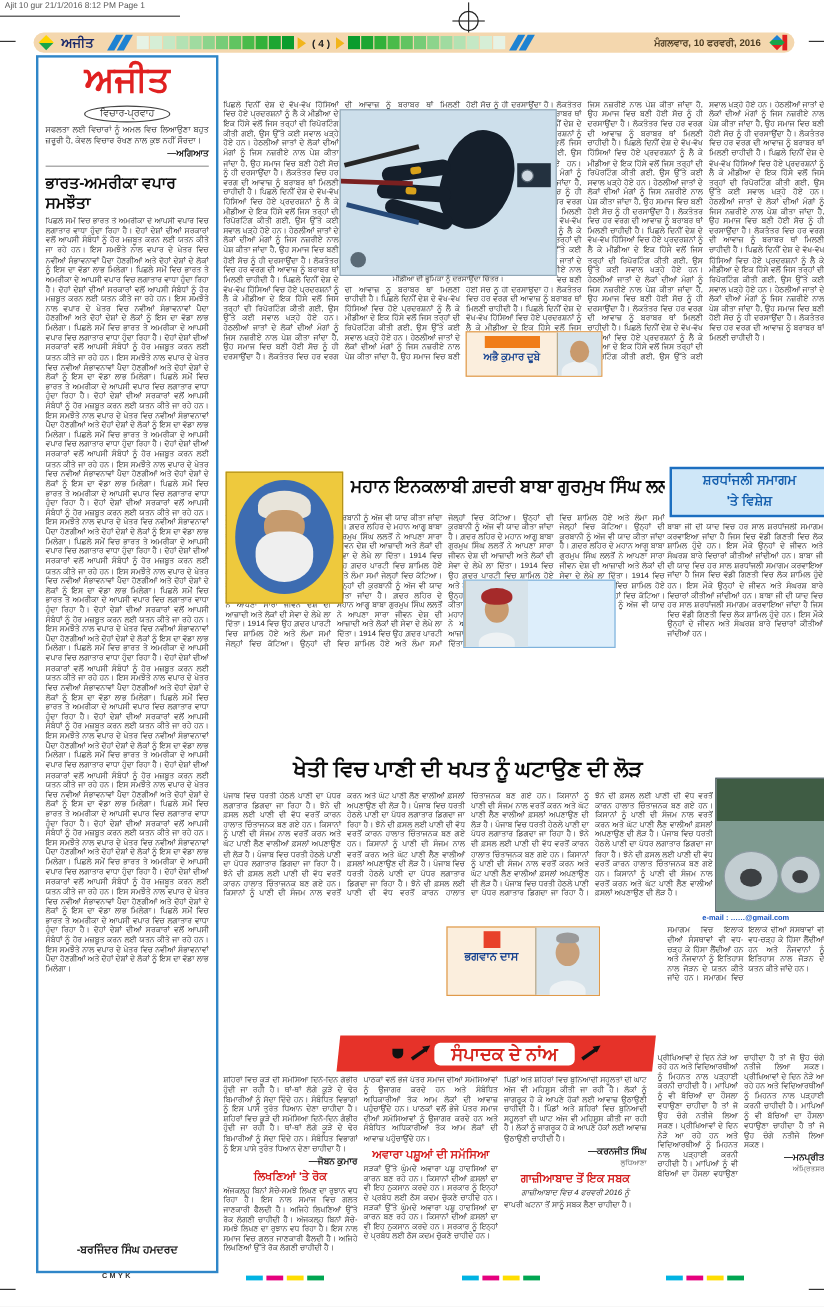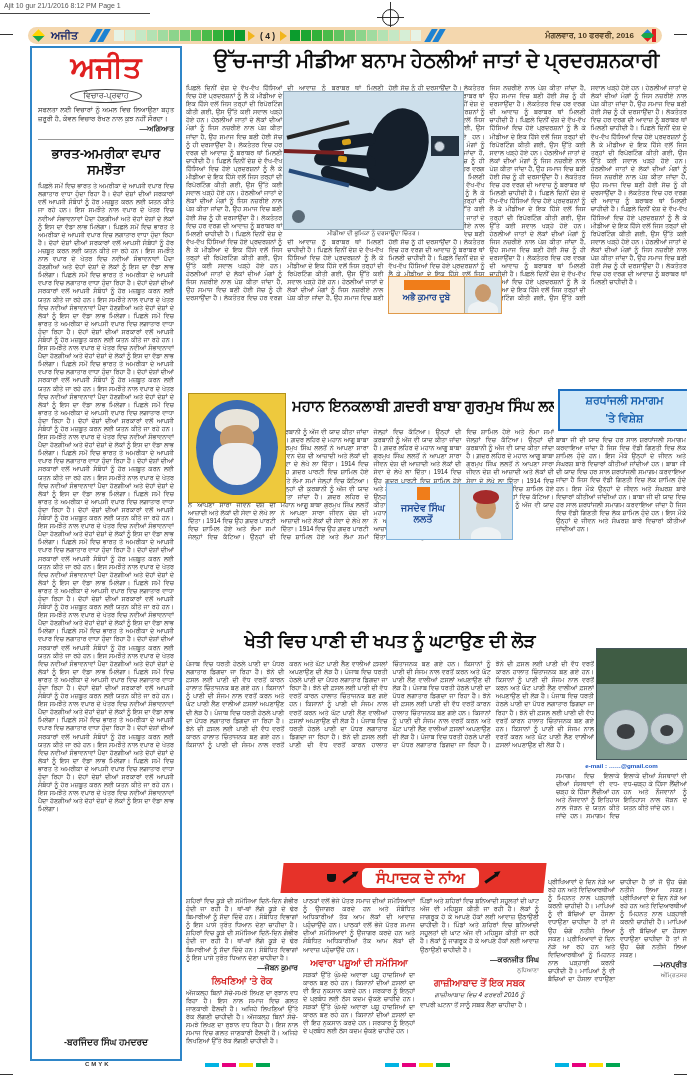--- a/index.html
+++ b/index.html
@@ -36,21 +36,21 @@
   
   .edit-box{left:30px;top:46px;width:152px;height:1015px;border:2px solid #2f86c8;box-sizing:border-box;
             padding:3px 6px;background:#fff;}
   .logo{font-family:"Liberation Serif","DejaVu Serif",serif;font-size:29px;line-height:32px;font-weight:bold;
         color:#e02020;text-align:center;}
   .tagline{text-align:center;margin:1px 0 3px;}
   .tagline span{display:inline-block;border:1px solid #444;border-radius:50%;padding:1px 12px;
                 font-size:8px;font-weight:normal;color:#222;}
   .quote{font-size:6.8px;line-height:8.6px;color:#222;text-align:justify;}
   .quote-attr{text-align:right;font-size:7.5px;font-weight:bold;margin:1px 0 5px;color:#222;}
-  .edit-headline{font-size:13px;font-weight:bold;text-align:center;color:#0c0c0c;
+  .edit-headline{font-size:13px;font-weight:bold;color:#0c0c0c;
                  border-top:1px solid #999;padding-top:6px;margin-bottom:4px;}
   .smalltext{font-size:6.4px;line-height:8.1px;text-align:justify;color:#1a1a1a;overflow:hidden;}
   .edit-body{height:852px;}
   .edit-sig{text-align:center;font-weight:bold;font-size:9px;margin-top:3px;color:#111;}
   
   .main-headline{left:188px;top:47px;width:497px;font-size:20px;line-height:27px;font-weight:bold;
                  color:#0c0c0c;text-align:center;white-space:nowrap;overflow:hidden;}
   .main-body{left:186px;top:84px;width:501px;height:308px;column-count:5;column-gap:5px;}
   .illus{left:283px;top:91px;width:179px;height:137px;background:#cddfeb;border:1px solid #93a9b8;z-index:2;overflow:hidden;}
   .palm{position:absolute;right:36px;top:16px;width:58px;height:84px;background:#151f2b;
@@ -220,21 +220,20 @@
   <div class="abs edit-box">
     <div class="logo">ਅਜੀਤ</div>
     <div class="tagline"><span>ਵਿਚਾਰ-ਪ੍ਰਵਾਹ</span></div>
     <div class="quote">ਸਫਲਤਾ ਲਈ ਵਿਚਾਰਾਂ ਨੂੰ ਅਮਲ ਵਿਚ ਲਿਆਉਣਾ ਬਹੁਤ ਜ਼ਰੂਰੀ ਹੈ, ਕੇਵਲ ਵਿਚਾਰ ਰੱਖਣ ਨਾਲ ਕੁਝ ਨਹੀਂ ਸੌਰਦਾ।</div>
     <div class="quote-attr">—ਅਗਿਆਤ</div>
     <div class="edit-headline">ਭਾਰਤ-ਅਮਰੀਕਾ ਵਪਾਰ ਸਮਝੌਤਾ</div>
     <div class="smalltext edit-body">ਪਿਛਲੇ ਸਮੇਂ ਵਿਚ ਭਾਰਤ ਤੇ ਅਮਰੀਕਾ ਦੇ ਆਪਸੀ ਵਪਾਰ ਵਿਚ ਲਗਾਤਾਰ ਵਾਧਾ ਹੁੰਦਾ ਰਿਹਾ ਹੈ। ਦੋਹਾਂ ਦੇਸ਼ਾਂ ਦੀਆਂ ਸਰਕਾਰਾਂ ਵਲੋਂ ਆਪਸੀ ਸੰਬੰਧਾਂ ਨੂੰ ਹੋਰ ਮਜ਼ਬੂਤ ਕਰਨ ਲਈ ਯਤਨ ਕੀਤੇ ਜਾ ਰਹੇ ਹਨ। ਇਸ ਸਮਝੌਤੇ ਨਾਲ ਵਪਾਰ ਦੇ ਖੇਤਰ ਵਿਚ ਨਵੀਆਂ ਸੰਭਾਵਨਾਵਾਂ ਪੈਦਾ ਹੋਣਗੀਆਂ ਅਤੇ ਦੋਹਾਂ ਦੇਸ਼ਾਂ ਦੇ ਲੋਕਾਂ ਨੂੰ ਇਸ ਦਾ ਵੱਡਾ ਲਾਭ ਮਿਲੇਗਾ। ਪਿਛਲੇ ਸਮੇਂ ਵਿਚ ਭਾਰਤ ਤੇ ਅਮਰੀਕਾ ਦੇ ਆਪਸੀ ਵਪਾਰ ਵਿਚ ਲਗਾਤਾਰ ਵਾਧਾ ਹੁੰਦਾ ਰਿਹਾ ਹੈ। ਦੋਹਾਂ ਦੇਸ਼ਾਂ ਦੀਆਂ ਸਰਕਾਰਾਂ ਵਲੋਂ ਆਪਸੀ ਸੰਬੰਧਾਂ ਨੂੰ ਹੋਰ ਮਜ਼ਬੂਤ ਕਰਨ ਲਈ ਯਤਨ ਕੀਤੇ ਜਾ ਰਹੇ ਹਨ। ਇਸ ਸਮਝੌਤੇ ਨਾਲ ਵਪਾਰ ਦੇ ਖੇਤਰ ਵਿਚ ਨਵੀਆਂ ਸੰਭਾਵਨਾਵਾਂ ਪੈਦਾ ਹੋਣਗੀਆਂ ਅਤੇ ਦੋਹਾਂ ਦੇਸ਼ਾਂ ਦੇ ਲੋਕਾਂ ਨੂੰ ਇਸ ਦਾ ਵੱਡਾ ਲਾਭ ਮਿਲੇਗਾ। ਪਿਛਲੇ ਸਮੇਂ ਵਿਚ ਭਾਰਤ ਤੇ ਅਮਰੀਕਾ ਦੇ ਆਪਸੀ ਵਪਾਰ ਵਿਚ ਲਗਾਤਾਰ ਵਾਧਾ ਹੁੰਦਾ ਰਿਹਾ ਹੈ। ਦੋਹਾਂ ਦੇਸ਼ਾਂ ਦੀਆਂ ਸਰਕਾਰਾਂ ਵਲੋਂ ਆਪਸੀ ਸੰਬੰਧਾਂ ਨੂੰ ਹੋਰ ਮਜ਼ਬੂਤ ਕਰਨ ਲਈ ਯਤਨ ਕੀਤੇ ਜਾ ਰਹੇ ਹਨ। ਇਸ ਸਮਝੌਤੇ ਨਾਲ ਵਪਾਰ ਦੇ ਖੇਤਰ ਵਿਚ ਨਵੀਆਂ ਸੰਭਾਵਨਾਵਾਂ ਪੈਦਾ ਹੋਣਗੀਆਂ ਅਤੇ ਦੋਹਾਂ ਦੇਸ਼ਾਂ ਦੇ ਲੋਕਾਂ ਨੂੰ ਇਸ ਦਾ ਵੱਡਾ ਲਾਭ ਮਿਲੇਗਾ। ਪਿਛਲੇ ਸਮੇਂ ਵਿਚ ਭਾਰਤ ਤੇ ਅਮਰੀਕਾ ਦੇ ਆਪਸੀ ਵਪਾਰ ਵਿਚ ਲਗਾਤਾਰ ਵਾਧਾ ਹੁੰਦਾ ਰਿਹਾ ਹੈ। ਦੋਹਾਂ ਦੇਸ਼ਾਂ ਦੀਆਂ ਸਰਕਾਰਾਂ ਵਲੋਂ ਆਪਸੀ ਸੰਬੰਧਾਂ ਨੂੰ ਹੋਰ ਮਜ਼ਬੂਤ ਕਰਨ ਲਈ ਯਤਨ ਕੀਤੇ ਜਾ ਰਹੇ ਹਨ। ਇਸ ਸਮਝੌਤੇ ਨਾਲ ਵਪਾਰ ਦੇ ਖੇਤਰ ਵਿਚ ਨਵੀਆਂ ਸੰਭਾਵਨਾਵਾਂ ਪੈਦਾ ਹੋਣਗੀਆਂ ਅਤੇ ਦੋਹਾਂ ਦੇਸ਼ਾਂ ਦੇ ਲੋਕਾਂ ਨੂੰ ਇਸ ਦਾ ਵੱਡਾ ਲਾਭ ਮਿਲੇਗਾ। ਪਿਛਲੇ ਸਮੇਂ ਵਿਚ ਭਾਰਤ ਤੇ ਅਮਰੀਕਾ ਦੇ ਆਪਸੀ ਵਪਾਰ ਵਿਚ ਲਗਾਤਾਰ ਵਾਧਾ ਹੁੰਦਾ ਰਿਹਾ ਹੈ। ਦੋਹਾਂ ਦੇਸ਼ਾਂ ਦੀਆਂ ਸਰਕਾਰਾਂ ਵਲੋਂ ਆਪਸੀ ਸੰਬੰਧਾਂ ਨੂੰ ਹੋਰ ਮਜ਼ਬੂਤ ਕਰਨ ਲਈ ਯਤਨ ਕੀਤੇ ਜਾ ਰਹੇ ਹਨ। ਇਸ ਸਮਝੌਤੇ ਨਾਲ ਵਪਾਰ ਦੇ ਖੇਤਰ ਵਿਚ ਨਵੀਆਂ ਸੰਭਾਵਨਾਵਾਂ ਪੈਦਾ ਹੋਣਗੀਆਂ ਅਤੇ ਦੋਹਾਂ ਦੇਸ਼ਾਂ ਦੇ ਲੋਕਾਂ ਨੂੰ ਇਸ ਦਾ ਵੱਡਾ ਲਾਭ ਮਿਲੇਗਾ। ਪਿਛਲੇ ਸਮੇਂ ਵਿਚ ਭਾਰਤ ਤੇ ਅਮਰੀਕਾ ਦੇ ਆਪਸੀ ਵਪਾਰ ਵਿਚ ਲਗਾਤਾਰ ਵਾਧਾ ਹੁੰਦਾ ਰਿਹਾ ਹੈ। ਦੋਹਾਂ ਦੇਸ਼ਾਂ ਦੀਆਂ ਸਰਕਾਰਾਂ ਵਲੋਂ ਆਪਸੀ ਸੰਬੰਧਾਂ ਨੂੰ ਹੋਰ ਮਜ਼ਬੂਤ ਕਰਨ ਲਈ ਯਤਨ ਕੀਤੇ ਜਾ ਰਹੇ ਹਨ। ਇਸ ਸਮਝੌਤੇ ਨਾਲ ਵਪਾਰ ਦੇ ਖੇਤਰ ਵਿਚ ਨਵੀਆਂ ਸੰਭਾਵਨਾਵਾਂ ਪੈਦਾ ਹੋਣਗੀਆਂ ਅਤੇ ਦੋਹਾਂ ਦੇਸ਼ਾਂ ਦੇ ਲੋਕਾਂ ਨੂੰ ਇਸ ਦਾ ਵੱਡਾ ਲਾਭ ਮਿਲੇਗਾ। ਪਿਛਲੇ ਸਮੇਂ ਵਿਚ ਭਾਰਤ ਤੇ ਅਮਰੀਕਾ ਦੇ ਆਪਸੀ ਵਪਾਰ ਵਿਚ ਲਗਾਤਾਰ ਵਾਧਾ ਹੁੰਦਾ ਰਿਹਾ ਹੈ। ਦੋਹਾਂ ਦੇਸ਼ਾਂ ਦੀਆਂ ਸਰਕਾਰਾਂ ਵਲੋਂ ਆਪਸੀ ਸੰਬੰਧਾਂ ਨੂੰ ਹੋਰ ਮਜ਼ਬੂਤ ਕਰਨ ਲਈ ਯਤਨ ਕੀਤੇ ਜਾ ਰਹੇ ਹਨ। ਇਸ ਸਮਝੌਤੇ ਨਾਲ ਵਪਾਰ ਦੇ ਖੇਤਰ ਵਿਚ ਨਵੀਆਂ ਸੰਭਾਵਨਾਵਾਂ ਪੈਦਾ ਹੋਣਗੀਆਂ ਅਤੇ ਦੋਹਾਂ ਦੇਸ਼ਾਂ ਦੇ ਲੋਕਾਂ ਨੂੰ ਇਸ ਦਾ ਵੱਡਾ ਲਾਭ ਮਿਲੇਗਾ। ਪਿਛਲੇ ਸਮੇਂ ਵਿਚ ਭਾਰਤ ਤੇ ਅਮਰੀਕਾ ਦੇ ਆਪਸੀ ਵਪਾਰ ਵਿਚ ਲਗਾਤਾਰ ਵਾਧਾ ਹੁੰਦਾ ਰਿਹਾ ਹੈ। ਦੋਹਾਂ ਦੇਸ਼ਾਂ ਦੀਆਂ ਸਰਕਾਰਾਂ ਵਲੋਂ ਆਪਸੀ ਸੰਬੰਧਾਂ ਨੂੰ ਹੋਰ ਮਜ਼ਬੂਤ ਕਰਨ ਲਈ ਯਤਨ ਕੀਤੇ ਜਾ ਰਹੇ ਹਨ। ਇਸ ਸਮਝੌਤੇ ਨਾਲ ਵਪਾਰ ਦੇ ਖੇਤਰ ਵਿਚ ਨਵੀਆਂ ਸੰਭਾਵਨਾਵਾਂ ਪੈਦਾ ਹੋਣਗੀਆਂ ਅਤੇ ਦੋਹਾਂ ਦੇਸ਼ਾਂ ਦੇ ਲੋਕਾਂ ਨੂੰ ਇਸ ਦਾ ਵੱਡਾ ਲਾਭ ਮਿਲੇਗਾ। ਪਿਛਲੇ ਸਮੇਂ ਵਿਚ ਭਾਰਤ ਤੇ ਅਮਰੀਕਾ ਦੇ ਆਪਸੀ ਵਪਾਰ ਵਿਚ ਲਗਾਤਾਰ ਵਾਧਾ ਹੁੰਦਾ ਰਿਹਾ ਹੈ। ਦੋਹਾਂ ਦੇਸ਼ਾਂ ਦੀਆਂ ਸਰਕਾਰਾਂ ਵਲੋਂ ਆਪਸੀ ਸੰਬੰਧਾਂ ਨੂੰ ਹੋਰ ਮਜ਼ਬੂਤ ਕਰਨ ਲਈ ਯਤਨ ਕੀਤੇ ਜਾ ਰਹੇ ਹਨ। ਇਸ ਸਮਝੌਤੇ ਨਾਲ ਵਪਾਰ ਦੇ ਖੇਤਰ ਵਿਚ ਨਵੀਆਂ ਸੰਭਾਵਨਾਵਾਂ ਪੈਦਾ ਹੋਣਗੀਆਂ ਅਤੇ ਦੋਹਾਂ ਦੇਸ਼ਾਂ ਦੇ ਲੋਕਾਂ ਨੂੰ ਇਸ ਦਾ ਵੱਡਾ ਲਾਭ ਮਿਲੇਗਾ। ਪਿਛਲੇ ਸਮੇਂ ਵਿਚ ਭਾਰਤ ਤੇ ਅਮਰੀਕਾ ਦੇ ਆਪਸੀ ਵਪਾਰ ਵਿਚ ਲਗਾਤਾਰ ਵਾਧਾ ਹੁੰਦਾ ਰਿਹਾ ਹੈ। ਦੋਹਾਂ ਦੇਸ਼ਾਂ ਦੀਆਂ ਸਰਕਾਰਾਂ ਵਲੋਂ ਆਪਸੀ ਸੰਬੰਧਾਂ ਨੂੰ ਹੋਰ ਮਜ਼ਬੂਤ ਕਰਨ ਲਈ ਯਤਨ ਕੀਤੇ ਜਾ ਰਹੇ ਹਨ। ਇਸ ਸਮਝੌਤੇ ਨਾਲ ਵਪਾਰ ਦੇ ਖੇਤਰ ਵਿਚ ਨਵੀਆਂ ਸੰਭਾਵਨਾਵਾਂ ਪੈਦਾ ਹੋਣਗੀਆਂ ਅਤੇ ਦੋਹਾਂ ਦੇਸ਼ਾਂ ਦੇ ਲੋਕਾਂ ਨੂੰ ਇਸ ਦਾ ਵੱਡਾ ਲਾਭ ਮਿਲੇਗਾ। ਪਿਛਲੇ ਸਮੇਂ ਵਿਚ ਭਾਰਤ ਤੇ ਅਮਰੀਕਾ ਦੇ ਆਪਸੀ ਵਪਾਰ ਵਿਚ ਲਗਾਤਾਰ ਵਾਧਾ ਹੁੰਦਾ ਰਿਹਾ ਹੈ। ਦੋਹਾਂ ਦੇਸ਼ਾਂ ਦੀਆਂ ਸਰਕਾਰਾਂ ਵਲੋਂ ਆਪਸੀ ਸੰਬੰਧਾਂ ਨੂੰ ਹੋਰ ਮਜ਼ਬੂਤ ਕਰਨ ਲਈ ਯਤਨ ਕੀਤੇ ਜਾ ਰਹੇ ਹਨ। ਇਸ ਸਮਝੌਤੇ ਨਾਲ ਵਪਾਰ ਦੇ ਖੇਤਰ ਵਿਚ ਨਵੀਆਂ ਸੰਭਾਵਨਾਵਾਂ ਪੈਦਾ ਹੋਣਗੀਆਂ ਅਤੇ ਦੋਹਾਂ ਦੇਸ਼ਾਂ ਦੇ ਲੋਕਾਂ ਨੂੰ ਇਸ ਦਾ ਵੱਡਾ ਲਾਭ ਮਿਲੇਗਾ। ਪਿਛਲੇ ਸਮੇਂ ਵਿਚ ਭਾਰਤ ਤੇ ਅਮਰੀਕਾ ਦੇ ਆਪਸੀ ਵਪਾਰ ਵਿਚ ਲਗਾਤਾਰ ਵਾਧਾ ਹੁੰਦਾ ਰਿਹਾ ਹੈ। ਦੋਹਾਂ ਦੇਸ਼ਾਂ ਦੀਆਂ ਸਰਕਾਰਾਂ ਵਲੋਂ ਆਪਸੀ ਸੰਬੰਧਾਂ ਨੂੰ ਹੋਰ ਮਜ਼ਬੂਤ ਕਰਨ ਲਈ ਯਤਨ ਕੀਤੇ ਜਾ ਰਹੇ ਹਨ। ਇਸ ਸਮਝੌਤੇ ਨਾਲ ਵਪਾਰ ਦੇ ਖੇਤਰ ਵਿਚ ਨਵੀਆਂ ਸੰਭਾਵਨਾਵਾਂ ਪੈਦਾ ਹੋਣਗੀਆਂ ਅਤੇ ਦੋਹਾਂ ਦੇਸ਼ਾਂ ਦੇ ਲੋਕਾਂ ਨੂੰ ਇਸ ਦਾ ਵੱਡਾ ਲਾਭ ਮਿਲੇਗਾ। ਪਿਛਲੇ ਸਮੇਂ ਵਿਚ ਭਾਰਤ ਤੇ ਅਮਰੀਕਾ ਦੇ ਆਪਸੀ ਵਪਾਰ ਵਿਚ ਲਗਾਤਾਰ ਵਾਧਾ ਹੁੰਦਾ ਰਿਹਾ ਹੈ। ਦੋਹਾਂ ਦੇਸ਼ਾਂ ਦੀਆਂ ਸਰਕਾਰਾਂ ਵਲੋਂ ਆਪਸੀ ਸੰਬੰਧਾਂ ਨੂੰ ਹੋਰ ਮਜ਼ਬੂਤ ਕਰਨ ਲਈ ਯਤਨ ਕੀਤੇ ਜਾ ਰਹੇ ਹਨ। ਇਸ ਸਮਝੌਤੇ ਨਾਲ ਵਪਾਰ ਦੇ ਖੇਤਰ ਵਿਚ ਨਵੀਆਂ ਸੰਭਾਵਨਾਵਾਂ ਪੈਦਾ ਹੋਣਗੀਆਂ ਅਤੇ ਦੋਹਾਂ ਦੇਸ਼ਾਂ ਦੇ ਲੋਕਾਂ ਨੂੰ ਇਸ ਦਾ ਵੱਡਾ ਲਾਭ ਮਿਲੇਗਾ। ਪਿਛਲੇ ਸਮੇਂ ਵਿਚ ਭਾਰਤ ਤੇ ਅਮਰੀਕਾ ਦੇ ਆਪਸੀ ਵਪਾਰ ਵਿਚ ਲਗਾਤਾਰ ਵਾਧਾ ਹੁੰਦਾ ਰਿਹਾ ਹੈ। ਦੋਹਾਂ ਦੇਸ਼ਾਂ ਦੀਆਂ ਸਰਕਾਰਾਂ ਵਲੋਂ ਆਪਸੀ ਸੰਬੰਧਾਂ ਨੂੰ ਹੋਰ ਮਜ਼ਬੂਤ ਕਰਨ ਲਈ ਯਤਨ ਕੀਤੇ ਜਾ ਰਹੇ ਹਨ। ਇਸ ਸਮਝੌਤੇ ਨਾਲ ਵਪਾਰ ਦੇ ਖੇਤਰ ਵਿਚ ਨਵੀਆਂ ਸੰਭਾਵਨਾਵਾਂ ਪੈਦਾ ਹੋਣਗੀਆਂ ਅਤੇ ਦੋਹਾਂ ਦੇਸ਼ਾਂ ਦੇ ਲੋਕਾਂ ਨੂੰ ਇਸ ਦਾ ਵੱਡਾ ਲਾਭ ਮਿਲੇਗਾ।</div>
     <div class="edit-sig">-ਬਰਜਿੰਦਰ ਸਿੰਘ ਹਮਦਰਦ</div>
   </div>
 
-  <div class="abs main-headline">ਉੱਚ-ਜਾਤੀ ਮੀਡੀਆ ਬਨਾਮ ਹੇਠਲੀਆਂ ਜਾਤਾਂ ਦੇ ਪ੍ਰਦਰਸ਼ਨਕਾਰੀ</div>
   <div class="abs smalltext main-body">ਪਿਛਲੇ ਦਿਨੀਂ ਦੇਸ਼ ਦੇ ਵੱਖ-ਵੱਖ ਹਿੱਸਿਆਂ ਵਿਚ ਹੋਏ ਪ੍ਰਦਰਸ਼ਨਾਂ ਨੂੰ ਲੈ ਕੇ ਮੀਡੀਆ ਦੇ ਇਕ ਹਿੱਸੇ ਵਲੋਂ ਜਿਸ ਤਰ੍ਹਾਂ ਦੀ ਰਿਪੋਰਟਿੰਗ ਕੀਤੀ ਗਈ, ਉਸ ਉੱਤੇ ਕਈ ਸਵਾਲ ਖੜ੍ਹੇ ਹੋਏ ਹਨ। ਹੇਠਲੀਆਂ ਜਾਤਾਂ ਦੇ ਲੋਕਾਂ ਦੀਆਂ ਮੰਗਾਂ ਨੂੰ ਜਿਸ ਨਜ਼ਰੀਏ ਨਾਲ ਪੇਸ਼ ਕੀਤਾ ਜਾਂਦਾ ਹੈ, ਉਹ ਸਮਾਜ ਵਿਚ ਬਣੀ ਹੋਈ ਸੋਚ ਨੂੰ ਹੀ ਦਰਸਾਉਂਦਾ ਹੈ। ਲੋਕਤੰਤਰ ਵਿਚ ਹਰ ਵਰਗ ਦੀ ਆਵਾਜ਼ ਨੂੰ ਬਰਾਬਰ ਥਾਂ ਮਿਲਣੀ ਚਾਹੀਦੀ ਹੈ। ਪਿਛਲੇ ਦਿਨੀਂ ਦੇਸ਼ ਦੇ ਵੱਖ-ਵੱਖ ਹਿੱਸਿਆਂ ਵਿਚ ਹੋਏ ਪ੍ਰਦਰਸ਼ਨਾਂ ਨੂੰ ਲੈ ਕੇ ਮੀਡੀਆ ਦੇ ਇਕ ਹਿੱਸੇ ਵਲੋਂ ਜਿਸ ਤਰ੍ਹਾਂ ਦੀ ਰਿਪੋਰਟਿੰਗ ਕੀਤੀ ਗਈ, ਉਸ ਉੱਤੇ ਕਈ ਸਵਾਲ ਖੜ੍ਹੇ ਹੋਏ ਹਨ। ਹੇਠਲੀਆਂ ਜਾਤਾਂ ਦੇ ਲੋਕਾਂ ਦੀਆਂ ਮੰਗਾਂ ਨੂੰ ਜਿਸ ਨਜ਼ਰੀਏ ਨਾਲ ਪੇਸ਼ ਕੀਤਾ ਜਾਂਦਾ ਹੈ, ਉਹ ਸਮਾਜ ਵਿਚ ਬਣੀ ਹੋਈ ਸੋਚ ਨੂੰ ਹੀ ਦਰਸਾਉਂਦਾ ਹੈ। ਲੋਕਤੰਤਰ ਵਿਚ ਹਰ ਵਰਗ ਦੀ ਆਵਾਜ਼ ਨੂੰ ਬਰਾਬਰ ਥਾਂ ਮਿਲਣੀ ਚਾਹੀਦੀ ਹੈ। ਪਿਛਲੇ ਦਿਨੀਂ ਦੇਸ਼ ਦੇ ਵੱਖ-ਵੱਖ ਹਿੱਸਿਆਂ ਵਿਚ ਹੋਏ ਪ੍ਰਦਰਸ਼ਨਾਂ ਨੂੰ ਲੈ ਕੇ ਮੀਡੀਆ ਦੇ ਇਕ ਹਿੱਸੇ ਵਲੋਂ ਜਿਸ ਤਰ੍ਹਾਂ ਦੀ ਰਿਪੋਰਟਿੰਗ ਕੀਤੀ ਗਈ, ਉਸ ਉੱਤੇ ਕਈ ਸਵਾਲ ਖੜ੍ਹੇ ਹੋਏ ਹਨ। ਹੇਠਲੀਆਂ ਜਾਤਾਂ ਦੇ ਲੋਕਾਂ ਦੀਆਂ ਮੰਗਾਂ ਨੂੰ ਜਿਸ ਨਜ਼ਰੀਏ ਨਾਲ ਪੇਸ਼ ਕੀਤਾ ਜਾਂਦਾ ਹੈ, ਉਹ ਸਮਾਜ ਵਿਚ ਬਣੀ ਹੋਈ ਸੋਚ ਨੂੰ ਹੀ ਦਰਸਾਉਂਦਾ ਹੈ। ਲੋਕਤੰਤਰ ਵਿਚ ਹਰ ਵਰਗ ਦੀ ਆਵਾਜ਼ ਨੂੰ ਬਰਾਬਰ ਥਾਂ ਮਿਲਣੀ ਚਾਹੀਦੀ ਹੈ। ਪਿਛਲੇ ਦਿਨੀਂ ਦੇਸ਼ ਦੇ ਵੱਖ-ਵੱਖ ਹਿੱਸਿਆਂ ਵਿਚ ਹੋਏ ਪ੍ਰਦਰਸ਼ਨਾਂ ਨੂੰ ਲੈ ਕੇ ਮੀਡੀਆ ਦੇ ਇਕ ਹਿੱਸੇ ਵਲੋਂ ਜਿਸ ਤਰ੍ਹਾਂ ਦੀ ਰਿਪੋਰਟਿੰਗ ਕੀਤੀ ਗਈ, ਉਸ ਉੱਤੇ ਕਈ ਸਵਾਲ ਖੜ੍ਹੇ ਹੋਏ ਹਨ। ਹੇਠਲੀਆਂ ਜਾਤਾਂ ਦੇ ਲੋਕਾਂ ਦੀਆਂ ਮੰਗਾਂ ਨੂੰ ਜਿਸ ਨਜ਼ਰੀਏ ਨਾਲ ਪੇਸ਼ ਕੀਤਾ ਜਾਂਦਾ ਹੈ, ਉਹ ਸਮਾਜ ਵਿਚ ਬਣੀ ਹੋਈ ਸੋਚ ਨੂੰ ਹੀ ਦਰਸਾਉਂਦਾ ਹੈ। ਲੋਕਤੰਤਰ ਵਿਚ ਹਰ ਵਰਗ ਦੀ ਆਵਾਜ਼ ਨੂੰ ਬਰਾਬਰ ਥਾਂ ਮਿਲਣੀ ਚਾਹੀਦੀ ਹੈ। ਪਿਛਲੇ ਦਿਨੀਂ ਦੇਸ਼ ਦੇ ਵੱਖ-ਵੱਖ ਹਿੱਸਿਆਂ ਵਿਚ ਹੋਏ ਪ੍ਰਦਰਸ਼ਨਾਂ ਨੂੰ ਲੈ ਕੇ ਮੀਡੀਆ ਦੇ ਇਕ ਹਿੱਸੇ ਵਲੋਂ ਜਿਸ ਤਰ੍ਹਾਂ ਦੀ ਰਿਪੋਰਟਿੰਗ ਕੀਤੀ ਗਈ, ਉਸ ਉੱਤੇ ਕਈ ਸਵਾਲ ਖੜ੍ਹੇ ਹੋਏ ਹਨ। ਹੇਠਲੀਆਂ ਜਾਤਾਂ ਦੇ ਲੋਕਾਂ ਦੀਆਂ ਮੰਗਾਂ ਨੂੰ ਜਿਸ ਨਜ਼ਰੀਏ ਨਾਲ ਪੇਸ਼ ਕੀਤਾ ਜਾਂਦਾ ਹੈ, ਉਹ ਸਮਾਜ ਵਿਚ ਬਣੀ ਹੋਈ ਸੋਚ ਨੂੰ ਹੀ ਦਰਸਾਉਂਦਾ ਹੈ। ਲੋਕਤੰਤਰ ਵਿਚ ਹਰ ਵਰਗ ਦੀ ਆਵਾਜ਼ ਨੂੰ ਬਰਾਬਰ ਥਾਂ ਮਿਲਣੀ ਚਾਹੀਦੀ ਹੈ। ਪਿਛਲੇ ਦਿਨੀਂ ਦੇਸ਼ ਦੇ ਵੱਖ-ਵੱਖ ਹਿੱਸਿਆਂ ਵਿਚ ਹੋਏ ਪ੍ਰਦਰਸ਼ਨਾਂ ਨੂੰ ਲੈ ਕੇ ਮੀਡੀਆ ਦੇ ਇਕ ਹਿੱਸੇ ਵਲੋਂ ਜਿਸ ਤਰ੍ਹਾਂ ਦੀ ਰਿਪੋਰਟਿੰਗ ਕੀਤੀ ਗਈ, ਉਸ ਉੱਤੇ ਕਈ ਸਵਾਲ ਖੜ੍ਹੇ ਹੋਏ ਹਨ। ਹੇਠਲੀਆਂ ਜਾਤਾਂ ਦੇ ਲੋਕਾਂ ਦੀਆਂ ਮੰਗਾਂ ਨੂੰ ਜਿਸ ਨਜ਼ਰੀਏ ਨਾਲ ਪੇਸ਼ ਕੀਤਾ ਜਾਂਦਾ ਹੈ, ਉਹ ਸਮਾਜ ਵਿਚ ਬਣੀ ਹੋਈ ਸੋਚ ਨੂੰ ਹੀ ਦਰਸਾਉਂਦਾ ਹੈ। ਲੋਕਤੰਤਰ ਵਿਚ ਹਰ ਵਰਗ ਦੀ ਆਵਾਜ਼ ਨੂੰ ਬਰਾਬਰ ਥਾਂ ਮਿਲਣੀ ਚਾਹੀਦੀ ਹੈ। ਪਿਛਲੇ ਦਿਨੀਂ ਦੇਸ਼ ਦੇ ਵੱਖ-ਵੱਖ ਹਿੱਸਿਆਂ ਵਿਚ ਹੋਏ ਪ੍ਰਦਰਸ਼ਨਾਂ ਨੂੰ ਲੈ ਕੇ ਮੀਡੀਆ ਦੇ ਇਕ ਹਿੱਸੇ ਵਲੋਂ ਜਿਸ ਤਰ੍ਹਾਂ ਦੀ ਰਿਪੋਰਟਿੰਗ ਕੀਤੀ ਗਈ, ਉਸ ਉੱਤੇ ਕਈ ਸਵਾਲ ਖੜ੍ਹੇ ਹੋਏ ਹਨ। ਹੇਠਲੀਆਂ ਜਾਤਾਂ ਦੇ ਲੋਕਾਂ ਦੀਆਂ ਮੰਗਾਂ ਨੂੰ ਜਿਸ ਨਜ਼ਰੀਏ ਨਾਲ ਪੇਸ਼ ਕੀਤਾ ਜਾਂਦਾ ਹੈ, ਉਹ ਸਮਾਜ ਵਿਚ ਬਣੀ ਹੋਈ ਸੋਚ ਨੂੰ ਹੀ ਦਰਸਾਉਂਦਾ ਹੈ। ਲੋਕਤੰਤਰ ਵਿਚ ਹਰ ਵਰਗ ਦੀ ਆਵਾਜ਼ ਨੂੰ ਬਰਾਬਰ ਥਾਂ ਮਿਲਣੀ ਚਾਹੀਦੀ ਹੈ। ਪਿਛਲੇ ਦਿਨੀਂ ਦੇਸ਼ ਦੇ ਵੱਖ-ਵੱਖ ਹਿੱਸਿਆਂ ਵਿਚ ਹੋਏ ਪ੍ਰਦਰਸ਼ਨਾਂ ਨੂੰ ਲੈ ਕੇ ਮੀਡੀਆ ਦੇ ਇਕ ਹਿੱਸੇ ਵਲੋਂ ਜਿਸ ਤਰ੍ਹਾਂ ਦੀ ਰਿਪੋਰਟਿੰਗ ਕੀਤੀ ਗਈ, ਉਸ ਉੱਤੇ ਕਈ ਸਵਾਲ ਖੜ੍ਹੇ ਹੋਏ ਹਨ। ਹੇਠਲੀਆਂ ਜਾਤਾਂ ਦੇ ਲੋਕਾਂ ਦੀਆਂ ਮੰਗਾਂ ਨੂੰ ਜਿਸ ਨਜ਼ਰੀਏ ਨਾਲ ਪੇਸ਼ ਕੀਤਾ ਜਾਂਦਾ ਹੈ, ਉਹ ਸਮਾਜ ਵਿਚ ਬਣੀ ਹੋਈ ਸੋਚ ਨੂੰ ਹੀ ਦਰਸਾਉਂਦਾ ਹੈ। ਲੋਕਤੰਤਰ ਵਿਚ ਹਰ ਵਰਗ ਦੀ ਆਵਾਜ਼ ਨੂੰ ਬਰਾਬਰ ਥਾਂ ਮਿਲਣੀ ਚਾਹੀਦੀ ਹੈ। ਪਿਛਲੇ ਦਿਨੀਂ ਦੇਸ਼ ਦੇ ਵੱਖ-ਵੱਖ ਹਿੱਸਿਆਂ ਵਿਚ ਹੋਏ ਪ੍ਰਦਰਸ਼ਨਾਂ ਨੂੰ ਲੈ ਕੇ ਮੀਡੀਆ ਦੇ ਇਕ ਹਿੱਸੇ ਵਲੋਂ ਜਿਸ ਤਰ੍ਹਾਂ ਦੀ ਰਿਪੋਰਟਿੰਗ ਕੀਤੀ ਗਈ, ਉਸ ਉੱਤੇ ਕਈ ਸਵਾਲ ਖੜ੍ਹੇ ਹੋਏ ਹਨ। ਹੇਠਲੀਆਂ ਜਾਤਾਂ ਦੇ ਲੋਕਾਂ ਦੀਆਂ ਮੰਗਾਂ ਨੂੰ ਜਿਸ ਨਜ਼ਰੀਏ ਨਾਲ ਪੇਸ਼ ਕੀਤਾ ਜਾਂਦਾ ਹੈ, ਉਹ ਸਮਾਜ ਵਿਚ ਬਣੀ ਹੋਈ ਸੋਚ ਨੂੰ ਹੀ ਦਰਸਾਉਂਦਾ ਹੈ। ਲੋਕਤੰਤਰ ਵਿਚ ਹਰ ਵਰਗ ਦੀ ਆਵਾਜ਼ ਨੂੰ ਬਰਾਬਰ ਥਾਂ ਮਿਲਣੀ ਚਾਹੀਦੀ ਹੈ। ਪਿਛਲੇ ਦਿਨੀਂ ਦੇਸ਼ ਦੇ ਵੱਖ-ਵੱਖ ਹਿੱਸਿਆਂ ਵਿਚ ਹੋਏ ਪ੍ਰਦਰਸ਼ਨਾਂ ਨੂੰ ਲੈ ਕੇ ਮੀਡੀਆ ਦੇ ਇਕ ਹਿੱਸੇ ਵਲੋਂ ਜਿਸ ਤਰ੍ਹਾਂ ਦੀ ਰਿਪੋਰਟਿੰਗ ਕੀਤੀ ਗਈ, ਉਸ ਉੱਤੇ ਕਈ ਸਵਾਲ ਖੜ੍ਹੇ ਹੋਏ ਹਨ। ਹੇਠਲੀਆਂ ਜਾਤਾਂ ਦੇ ਲੋਕਾਂ ਦੀਆਂ ਮੰਗਾਂ ਨੂੰ ਜਿਸ ਨਜ਼ਰੀਏ ਨਾਲ ਪੇਸ਼ ਕੀਤਾ ਜਾਂਦਾ ਹੈ, ਉਹ ਸਮਾਜ ਵਿਚ ਬਣੀ ਹੋਈ ਸੋਚ ਨੂੰ ਹੀ ਦਰਸਾਉਂਦਾ ਹੈ। ਲੋਕਤੰਤਰ ਵਿਚ ਹਰ ਵਰਗ ਦੀ ਆਵਾਜ਼ ਨੂੰ ਬਰਾਬਰ ਥਾਂ ਮਿਲਣੀ ਚਾਹੀਦੀ ਹੈ। ਪਿਛਲੇ ਦਿਨੀਂ ਦੇਸ਼ ਦੇ ਵੱਖ-ਵੱਖ ਹਿੱਸਿਆਂ ਵਿਚ ਹੋਏ ਪ੍ਰਦਰਸ਼ਨਾਂ ਨੂੰ ਲੈ ਕੇ ਮੀਡੀਆ ਦੇ ਇਕ ਹਿੱਸੇ ਵਲੋਂ ਜਿਸ ਤਰ੍ਹਾਂ ਦੀ ਰਿਪੋਰਟਿੰਗ ਕੀਤੀ ਗਈ, ਉਸ ਉੱਤੇ ਕਈ ਸਵਾਲ ਖੜ੍ਹੇ ਹੋਏ ਹਨ। ਹੇਠਲੀਆਂ ਜਾਤਾਂ ਦੇ ਲੋਕਾਂ ਦੀਆਂ ਮੰਗਾਂ ਨੂੰ ਜਿਸ ਨਜ਼ਰੀਏ ਨਾਲ ਪੇਸ਼ ਕੀਤਾ ਜਾਂਦਾ ਹੈ, ਉਹ ਸਮਾਜ ਵਿਚ ਬਣੀ ਹੋਈ ਸੋਚ ਨੂੰ ਹੀ ਦਰਸਾਉਂਦਾ ਹੈ। ਲੋਕਤੰਤਰ ਵਿਚ ਹਰ ਵਰਗ ਦੀ ਆਵਾਜ਼ ਨੂੰ ਬਰਾਬਰ ਥਾਂ ਮਿਲਣੀ ਚਾਹੀਦੀ ਹੈ। ਪਿਛਲੇ ਦਿਨੀਂ ਦੇਸ਼ ਦੇ ਵੱਖ-ਵੱਖ ਹਿੱਸਿਆਂ ਵਿਚ ਹੋਏ ਪ੍ਰਦਰਸ਼ਨਾਂ ਨੂੰ ਲੈ ਕੇ ਮੀਡੀਆ ਦੇ ਇਕ ਹਿੱਸੇ ਵਲੋਂ ਜਿਸ ਤਰ੍ਹਾਂ ਦੀ ਰਿਪੋਰਟਿੰਗ ਕੀਤੀ ਗਈ, ਉਸ ਉੱਤੇ ਕਈ ਸਵਾਲ ਖੜ੍ਹੇ ਹੋਏ ਹਨ। ਹੇਠਲੀਆਂ ਜਾਤਾਂ ਦੇ ਲੋਕਾਂ ਦੀਆਂ ਮੰਗਾਂ ਨੂੰ ਜਿਸ ਨਜ਼ਰੀਏ ਨਾਲ ਪੇਸ਼ ਕੀਤਾ ਜਾਂਦਾ ਹੈ, ਉਹ ਸਮਾਜ ਵਿਚ ਬਣੀ ਹੋਈ ਸੋਚ ਨੂੰ ਹੀ ਦਰਸਾਉਂਦਾ ਹੈ। ਲੋਕਤੰਤਰ ਵਿਚ ਹਰ ਵਰਗ ਦੀ ਆਵਾਜ਼ ਨੂੰ ਬਰਾਬਰ ਥਾਂ ਮਿਲਣੀ ਚਾਹੀਦੀ ਹੈ। ਪਿਛਲੇ ਦਿਨੀਂ ਦੇਸ਼ ਦੇ ਵੱਖ-ਵੱਖ ਹਿੱਸਿਆਂ ਵਿਚ ਹੋਏ ਪ੍ਰਦਰਸ਼ਨਾਂ ਨੂੰ ਲੈ ਕੇ ਮੀਡੀਆ ਦੇ ਇਕ ਹਿੱਸੇ ਵਲੋਂ ਜਿਸ ਤਰ੍ਹਾਂ ਦੀ ਰਿਪੋਰਟਿੰਗ ਕੀਤੀ ਗਈ, ਉਸ ਉੱਤੇ ਕਈ ਸਵਾਲ ਖੜ੍ਹੇ ਹੋਏ ਹਨ। ਹੇਠਲੀਆਂ ਜਾਤਾਂ ਦੇ ਲੋਕਾਂ ਦੀਆਂ ਮੰਗਾਂ ਨੂੰ ਜਿਸ ਨਜ਼ਰੀਏ ਨਾਲ ਪੇਸ਼ ਕੀਤਾ ਜਾਂਦਾ ਹੈ, ਉਹ ਸਮਾਜ ਵਿਚ ਬਣੀ ਹੋਈ ਸੋਚ ਨੂੰ ਹੀ ਦਰਸਾਉਂਦਾ ਹੈ। ਲੋਕਤੰਤਰ ਵਿਚ ਹਰ ਵਰਗ ਦੀ ਆਵਾਜ਼ ਨੂੰ ਬਰਾਬਰ ਥਾਂ ਮਿਲਣੀ ਚਾਹੀਦੀ ਹੈ। ਪਿਛਲੇ ਦਿਨੀਂ ਦੇਸ਼ ਦੇ ਵੱਖ-ਵੱਖ ਹਿੱਸਿਆਂ ਵਿਚ ਹੋਏ ਪ੍ਰਦਰਸ਼ਨਾਂ ਨੂੰ ਲੈ ਕੇ ਮੀਡੀਆ ਦੇ ਇਕ ਹਿੱਸੇ ਵਲੋਂ ਜਿਸ ਤਰ੍ਹਾਂ ਦੀ ਰਿਪੋਰਟਿੰਗ ਕੀਤੀ ਗਈ, ਉਸ ਉੱਤੇ ਕਈ ਸਵਾਲ ਖੜ੍ਹੇ ਹੋਏ ਹਨ। ਹੇਠਲੀਆਂ ਜਾਤਾਂ ਦੇ ਲੋਕਾਂ ਦੀਆਂ ਮੰਗਾਂ ਨੂੰ ਜਿਸ ਨਜ਼ਰੀਏ ਨਾਲ ਪੇਸ਼ ਕੀਤਾ ਜਾਂਦਾ ਹੈ, ਉਹ ਸਮਾਜ ਵਿਚ ਬਣੀ ਹੋਈ ਸੋਚ ਨੂੰ ਹੀ ਦਰਸਾਉਂਦਾ ਹੈ। ਲੋਕਤੰਤਰ ਵਿਚ ਹਰ ਵਰਗ ਦੀ ਆਵਾਜ਼ ਨੂੰ ਬਰਾਬਰ ਥਾਂ ਮਿਲਣੀ ਚਾਹੀਦੀ ਹੈ।</div>
 
   <div class="abs illus">
     <div class="palm"></div>
     <div class="finger f1"></div>
     <div class="finger f2"></div>
     <div class="finger f3"></div>
     <div class="ring r1"></div>
     <div class="ring r2"></div>
     <div class="pen p1"></div>
@@ -260,44 +259,49 @@
     <div class="baba-oval">
       <div class="baba-turban"></div>
       <div class="baba-face"></div>
       <div class="baba-beard"></div>
     </div>
   </div>
   <div class="abs baba-headline">ਮਹਾਨ ਇਨਕਲਾਬੀ ਗ਼ਦਰੀ ਬਾਬਾ ਗੁਰਮੁਖ ਸਿੰਘ ਲਲਤੋਂ</div>
   <div class="abs smalltext baba-body">ਗ਼ਦਰ ਲਹਿਰ ਦੇ ਮਹਾਨ ਆਗੂ ਬਾਬਾ ਗੁਰਮੁਖ ਸਿੰਘ ਲਲਤੋਂ ਨੇ ਆਪਣਾ ਸਾਰਾ ਜੀਵਨ ਦੇਸ਼ ਦੀ ਆਜ਼ਾਦੀ ਅਤੇ ਲੋਕਾਂ ਦੀ ਸੇਵਾ ਦੇ ਲੇਖੇ ਲਾ ਦਿੱਤਾ। 1914 ਵਿਚ ਉਹ ਗ਼ਦਰ ਪਾਰਟੀ ਵਿਚ ਸ਼ਾਮਿਲ ਹੋਏ ਅਤੇ ਲੰਮਾ ਸਮਾਂ ਜੇਲ੍ਹਾਂ ਵਿਚ ਕੱਟਿਆ। ਉਨ੍ਹਾਂ ਦੀ ਕੁਰਬਾਨੀ ਨੂੰ ਅੱਜ ਵੀ ਯਾਦ ਕੀਤਾ ਜਾਂਦਾ ਹੈ। ਗ਼ਦਰ ਲਹਿਰ ਦੇ ਮਹਾਨ ਆਗੂ ਬਾਬਾ ਗੁਰਮੁਖ ਸਿੰਘ ਲਲਤੋਂ ਨੇ ਆਪਣਾ ਸਾਰਾ ਜੀਵਨ ਦੇਸ਼ ਦੀ ਆਜ਼ਾਦੀ ਅਤੇ ਲੋਕਾਂ ਦੀ ਸੇਵਾ ਦੇ ਲੇਖੇ ਲਾ ਦਿੱਤਾ। 1914 ਵਿਚ ਉਹ ਗ਼ਦਰ ਪਾਰਟੀ ਵਿਚ ਸ਼ਾਮਿਲ ਹੋਏ ਅਤੇ ਲੰਮਾ ਸਮਾਂ ਜੇਲ੍ਹਾਂ ਵਿਚ ਕੱਟਿਆ। ਉਨ੍ਹਾਂ ਦੀ ਕੁਰਬਾਨੀ ਨੂੰ ਅੱਜ ਵੀ ਯਾਦ ਕੀਤਾ ਜਾਂਦਾ ਹੈ। ਗ਼ਦਰ ਲਹਿਰ ਦੇ ਮਹਾਨ ਆਗੂ ਬਾਬਾ ਗੁਰਮੁਖ ਸਿੰਘ ਲਲਤੋਂ ਨੇ ਆਪਣਾ ਸਾਰਾ ਜੀਵਨ ਦੇਸ਼ ਦੀ ਆਜ਼ਾਦੀ ਅਤੇ ਲੋਕਾਂ ਦੀ ਸੇਵਾ ਦੇ ਲੇਖੇ ਲਾ ਦਿੱਤਾ। 1914 ਵਿਚ ਉਹ ਗ਼ਦਰ ਪਾਰਟੀ ਵਿਚ ਸ਼ਾਮਿਲ ਹੋਏ ਅਤੇ ਲੰਮਾ ਸਮਾਂ ਜੇਲ੍ਹਾਂ ਵਿਚ ਕੱਟਿਆ। ਉਨ੍ਹਾਂ ਦੀ ਕੁਰਬਾਨੀ ਨੂੰ ਅੱਜ ਵੀ ਯਾਦ ਕੀਤਾ ਜਾਂਦਾ ਹੈ। ਗ਼ਦਰ ਲਹਿਰ ਦੇ ਮਹਾਨ ਆਗੂ ਬਾਬਾ ਗੁਰਮੁਖ ਸਿੰਘ ਲਲਤੋਂ ਨੇ ਆਪਣਾ ਸਾਰਾ ਜੀਵਨ ਦੇਸ਼ ਦੀ ਆਜ਼ਾਦੀ ਅਤੇ ਲੋਕਾਂ ਦੀ ਸੇਵਾ ਦੇ ਲੇਖੇ ਲਾ ਦਿੱਤਾ। 1914 ਵਿਚ ਉਹ ਗ਼ਦਰ ਪਾਰਟੀ ਵਿਚ ਸ਼ਾਮਿਲ ਹੋਏ ਅਤੇ ਲੰਮਾ ਸਮਾਂ ਜੇਲ੍ਹਾਂ ਵਿਚ ਕੱਟਿਆ। ਉਨ੍ਹਾਂ ਦੀ ਕੁਰਬਾਨੀ ਨੂੰ ਅੱਜ ਵੀ ਯਾਦ ਕੀਤਾ ਜਾਂਦਾ ਹੈ। ਗ਼ਦਰ ਲਹਿਰ ਦੇ ਮਹਾਨ ਆਗੂ ਬਾਬਾ ਗੁਰਮੁਖ ਸਿੰਘ ਲਲਤੋਂ ਨੇ ਆਪਣਾ ਸਾਰਾ ਜੀਵਨ ਦੇਸ਼ ਦੀ ਆਜ਼ਾਦੀ ਅਤੇ ਲੋਕਾਂ ਦੀ ਸੇਵਾ ਦੇ ਲੇਖੇ ਲਾ ਦਿੱਤਾ। 1914 ਵਿਚ ਉਹ ਗ਼ਦਰ ਪਾਰਟੀ ਵਿਚ ਸ਼ਾਮਿਲ ਹੋਏ ਅਤੇ ਲੰਮਾ ਸਮਾਂ ਜੇਲ੍ਹਾਂ ਵਿਚ ਕੱਟਿਆ। ਉਨ੍ਹਾਂ ਦੀ ਕੁਰਬਾਨੀ ਨੂੰ ਅੱਜ ਵੀ ਯਾਦ ਕੀਤਾ ਜਾਂਦਾ ਹੈ। ਗ਼ਦਰ ਲਹਿਰ ਦੇ ਮਹਾਨ ਆਗੂ ਬਾਬਾ ਗੁਰਮੁਖ ਸਿੰਘ ਲਲਤੋਂ ਨੇ ਆਪਣਾ ਸਾਰਾ ਜੀਵਨ ਦੇਸ਼ ਦੀ ਆਜ਼ਾਦੀ ਅਤੇ ਲੋਕਾਂ ਦੀ ਸੇਵਾ ਦੇ ਲੇਖੇ ਲਾ ਦਿੱਤਾ। 1914 ਵਿਚ ਉਹ ਗ਼ਦਰ ਪਾਰਟੀ ਵਿਚ ਸ਼ਾਮਿਲ ਹੋਏ ਅਤੇ ਲੰਮਾ ਸਮਾਂ ਜੇਲ੍ਹਾਂ ਵਿਚ ਕੱਟਿਆ। ਉਨ੍ਹਾਂ ਦੀ ਕੁਰਬਾਨੀ ਨੂੰ ਅੱਜ ਵੀ ਯਾਦ ਕੀਤਾ ਜਾਂਦਾ ਹੈ। ਗ਼ਦਰ ਲਹਿਰ ਦੇ ਮਹਾਨ ਆਗੂ ਬਾਬਾ ਗੁਰਮੁਖ ਸਿੰਘ ਲਲਤੋਂ ਨੇ ਆਪਣਾ ਸਾਰਾ ਜੀਵਨ ਦੇਸ਼ ਦੀ ਆਜ਼ਾਦੀ ਅਤੇ ਲੋਕਾਂ ਦੀ ਸੇਵਾ ਦੇ ਲੇਖੇ ਲਾ ਦਿੱਤਾ। 1914 ਵਿਚ ਉਹ ਗ਼ਦਰ ਪਾਰਟੀ ਵਿਚ ਸ਼ਾਮਿਲ ਹੋਏ ਅਤੇ ਲੰਮਾ ਸਮਾਂ ਜੇਲ੍ਹਾਂ ਵਿਚ ਕੱਟਿਆ। ਉਨ੍ਹਾਂ ਦੀ ਕੁਰਬਾਨੀ ਨੂੰ ਅੱਜ ਵੀ ਯਾਦ ਕੀਤਾ ਜਾਂਦਾ ਹੈ।</div>
 
   <div class="abs author-card auth2">
-    <div class="card-left">
-      <div class="orange-sq"></div>
-      <div class="a-name">ਜਸਦੇਵ ਸਿੰਘ</div>
-      <div class="a-name">ਲਲਤੋਂ</div>
-    </div>
     <div class="photo turban">
       <div class="head"></div>
       <div class="shoulders"></div>
     </div>
   </div>
 
   <div class="abs trib-box">
     <div>ਸ਼ਰਧਾਂਜਲੀ ਸਮਾਗਮ</div>
     <div>'ਤੇ ਵਿਸ਼ੇਸ਼</div>
   </div>
   <div class="abs smalltext trib-body">ਬਾਬਾ ਜੀ ਦੀ ਯਾਦ ਵਿਚ ਹਰ ਸਾਲ ਸ਼ਰਧਾਂਜਲੀ ਸਮਾਗਮ ਕਰਵਾਇਆ ਜਾਂਦਾ ਹੈ ਜਿਸ ਵਿਚ ਵੱਡੀ ਗਿਣਤੀ ਵਿਚ ਲੋਕ ਸ਼ਾਮਿਲ ਹੁੰਦੇ ਹਨ। ਇਸ ਮੌਕੇ ਉਨ੍ਹਾਂ ਦੇ ਜੀਵਨ ਅਤੇ ਸੰਘਰਸ਼ ਬਾਰੇ ਵਿਚਾਰਾਂ ਕੀਤੀਆਂ ਜਾਂਦੀਆਂ ਹਨ। ਬਾਬਾ ਜੀ ਦੀ ਯਾਦ ਵਿਚ ਹਰ ਸਾਲ ਸ਼ਰਧਾਂਜਲੀ ਸਮਾਗਮ ਕਰਵਾਇਆ ਜਾਂਦਾ ਹੈ ਜਿਸ ਵਿਚ ਵੱਡੀ ਗਿਣਤੀ ਵਿਚ ਲੋਕ ਸ਼ਾਮਿਲ ਹੁੰਦੇ ਹਨ। ਇਸ ਮੌਕੇ ਉਨ੍ਹਾਂ ਦੇ ਜੀਵਨ ਅਤੇ ਸੰਘਰਸ਼ ਬਾਰੇ ਵਿਚਾਰਾਂ ਕੀਤੀਆਂ ਜਾਂਦੀਆਂ ਹਨ। ਬਾਬਾ ਜੀ ਦੀ ਯਾਦ ਵਿਚ ਹਰ ਸਾਲ ਸ਼ਰਧਾਂਜਲੀ ਸਮਾਗਮ ਕਰਵਾਇਆ ਜਾਂਦਾ ਹੈ ਜਿਸ ਵਿਚ ਵੱਡੀ ਗਿਣਤੀ ਵਿਚ ਲੋਕ ਸ਼ਾਮਿਲ ਹੁੰਦੇ ਹਨ। ਇਸ ਮੌਕੇ ਉਨ੍ਹਾਂ ਦੇ ਜੀਵਨ ਅਤੇ ਸੰਘਰਸ਼ ਬਾਰੇ ਵਿਚਾਰਾਂ ਕੀਤੀਆਂ ਜਾਂਦੀਆਂ ਹਨ।</div>
   <div class="abs email-line">e-mail : ……@gmail.com</div>
   <div class="abs smalltext trib-body2">ਸਮਾਗਮ ਵਿਚ ਇਲਾਕੇ ਦੀਆਂ ਸੰਸਥਾਵਾਂ ਵੀ ਵਧ-ਚੜ੍ਹ ਕੇ ਹਿੱਸਾ ਲੈਂਦੀਆਂ ਹਨ ਅਤੇ ਨੌਜਵਾਨਾਂ ਨੂੰ ਇਤਿਹਾਸ ਨਾਲ ਜੋੜਨ ਦੇ ਯਤਨ ਕੀਤੇ ਜਾਂਦੇ ਹਨ। ਸਮਾਗਮ ਵਿਚ ਇਲਾਕੇ ਦੀਆਂ ਸੰਸਥਾਵਾਂ ਵੀ ਵਧ-ਚੜ੍ਹ ਕੇ ਹਿੱਸਾ ਲੈਂਦੀਆਂ ਹਨ ਅਤੇ ਨੌਜਵਾਨਾਂ ਨੂੰ ਇਤਿਹਾਸ ਨਾਲ ਜੋੜਨ ਦੇ ਯਤਨ ਕੀਤੇ ਜਾਂਦੇ ਹਨ।</div>
 
   <div class="abs water-headline">ਖੇਤੀ ਵਿਚ ਪਾਣੀ ਦੀ ਖਪਤ ਨੂੰ ਘਟਾਉਣ ਦੀ ਲੋੜ</div>
   <div class="abs smalltext water-body">ਪੰਜਾਬ ਵਿਚ ਧਰਤੀ ਹੇਠਲੇ ਪਾਣੀ ਦਾ ਪੱਧਰ ਲਗਾਤਾਰ ਡਿਗਦਾ ਜਾ ਰਿਹਾ ਹੈ। ਝੋਨੇ ਦੀ ਫ਼ਸਲ ਲਈ ਪਾਣੀ ਦੀ ਵੱਧ ਵਰਤੋਂ ਕਾਰਨ ਹਾਲਾਤ ਚਿੰਤਾਜਨਕ ਬਣ ਗਏ ਹਨ। ਕਿਸਾਨਾਂ ਨੂੰ ਪਾਣੀ ਦੀ ਸੰਜਮ ਨਾਲ ਵਰਤੋਂ ਕਰਨ ਅਤੇ ਘੱਟ ਪਾਣੀ ਲੈਣ ਵਾਲੀਆਂ ਫ਼ਸਲਾਂ ਅਪਣਾਉਣ ਦੀ ਲੋੜ ਹੈ। ਪੰਜਾਬ ਵਿਚ ਧਰਤੀ ਹੇਠਲੇ ਪਾਣੀ ਦਾ ਪੱਧਰ ਲਗਾਤਾਰ ਡਿਗਦਾ ਜਾ ਰਿਹਾ ਹੈ। ਝੋਨੇ ਦੀ ਫ਼ਸਲ ਲਈ ਪਾਣੀ ਦੀ ਵੱਧ ਵਰਤੋਂ ਕਾਰਨ ਹਾਲਾਤ ਚਿੰਤਾਜਨਕ ਬਣ ਗਏ ਹਨ। ਕਿਸਾਨਾਂ ਨੂੰ ਪਾਣੀ ਦੀ ਸੰਜਮ ਨਾਲ ਵਰਤੋਂ ਕਰਨ ਅਤੇ ਘੱਟ ਪਾਣੀ ਲੈਣ ਵਾਲੀਆਂ ਫ਼ਸਲਾਂ ਅਪਣਾਉਣ ਦੀ ਲੋੜ ਹੈ। ਪੰਜਾਬ ਵਿਚ ਧਰਤੀ ਹੇਠਲੇ ਪਾਣੀ ਦਾ ਪੱਧਰ ਲਗਾਤਾਰ ਡਿਗਦਾ ਜਾ ਰਿਹਾ ਹੈ। ਝੋਨੇ ਦੀ ਫ਼ਸਲ ਲਈ ਪਾਣੀ ਦੀ ਵੱਧ ਵਰਤੋਂ ਕਾਰਨ ਹਾਲਾਤ ਚਿੰਤਾਜਨਕ ਬਣ ਗਏ ਹਨ। ਕਿਸਾਨਾਂ ਨੂੰ ਪਾਣੀ ਦੀ ਸੰਜਮ ਨਾਲ ਵਰਤੋਂ ਕਰਨ ਅਤੇ ਘੱਟ ਪਾਣੀ ਲੈਣ ਵਾਲੀਆਂ ਫ਼ਸਲਾਂ ਅਪਣਾਉਣ ਦੀ ਲੋੜ ਹੈ। ਪੰਜਾਬ ਵਿਚ ਧਰਤੀ ਹੇਠਲੇ ਪਾਣੀ ਦਾ ਪੱਧਰ ਲਗਾਤਾਰ ਡਿਗਦਾ ਜਾ ਰਿਹਾ ਹੈ। ਝੋਨੇ ਦੀ ਫ਼ਸਲ ਲਈ ਪਾਣੀ ਦੀ ਵੱਧ ਵਰਤੋਂ ਕਾਰਨ ਹਾਲਾਤ ਚਿੰਤਾਜਨਕ ਬਣ ਗਏ ਹਨ। ਕਿਸਾਨਾਂ ਨੂੰ ਪਾਣੀ ਦੀ ਸੰਜਮ ਨਾਲ ਵਰਤੋਂ ਕਰਨ ਅਤੇ ਘੱਟ ਪਾਣੀ ਲੈਣ ਵਾਲੀਆਂ ਫ਼ਸਲਾਂ ਅਪਣਾਉਣ ਦੀ ਲੋੜ ਹੈ। ਪੰਜਾਬ ਵਿਚ ਧਰਤੀ ਹੇਠਲੇ ਪਾਣੀ ਦਾ ਪੱਧਰ ਲਗਾਤਾਰ ਡਿਗਦਾ ਜਾ ਰਿਹਾ ਹੈ। ਝੋਨੇ ਦੀ ਫ਼ਸਲ ਲਈ ਪਾਣੀ ਦੀ ਵੱਧ ਵਰਤੋਂ ਕਾਰਨ ਹਾਲਾਤ ਚਿੰਤਾਜਨਕ ਬਣ ਗਏ ਹਨ। ਕਿਸਾਨਾਂ ਨੂੰ ਪਾਣੀ ਦੀ ਸੰਜਮ ਨਾਲ ਵਰਤੋਂ ਕਰਨ ਅਤੇ ਘੱਟ ਪਾਣੀ ਲੈਣ ਵਾਲੀਆਂ ਫ਼ਸਲਾਂ ਅਪਣਾਉਣ ਦੀ ਲੋੜ ਹੈ। ਪੰਜਾਬ ਵਿਚ ਧਰਤੀ ਹੇਠਲੇ ਪਾਣੀ ਦਾ ਪੱਧਰ ਲਗਾਤਾਰ ਡਿਗਦਾ ਜਾ ਰਿਹਾ ਹੈ। ਝੋਨੇ ਦੀ ਫ਼ਸਲ ਲਈ ਪਾਣੀ ਦੀ ਵੱਧ ਵਰਤੋਂ ਕਾਰਨ ਹਾਲਾਤ ਚਿੰਤਾਜਨਕ ਬਣ ਗਏ ਹਨ। ਕਿਸਾਨਾਂ ਨੂੰ ਪਾਣੀ ਦੀ ਸੰਜਮ ਨਾਲ ਵਰਤੋਂ ਕਰਨ ਅਤੇ ਘੱਟ ਪਾਣੀ ਲੈਣ ਵਾਲੀਆਂ ਫ਼ਸਲਾਂ ਅਪਣਾਉਣ ਦੀ ਲੋੜ ਹੈ। ਪੰਜਾਬ ਵਿਚ ਧਰਤੀ ਹੇਠਲੇ ਪਾਣੀ ਦਾ ਪੱਧਰ ਲਗਾਤਾਰ ਡਿਗਦਾ ਜਾ ਰਿਹਾ ਹੈ। ਝੋਨੇ ਦੀ ਫ਼ਸਲ ਲਈ ਪਾਣੀ ਦੀ ਵੱਧ ਵਰਤੋਂ ਕਾਰਨ ਹਾਲਾਤ ਚਿੰਤਾਜਨਕ ਬਣ ਗਏ ਹਨ। ਕਿਸਾਨਾਂ ਨੂੰ ਪਾਣੀ ਦੀ ਸੰਜਮ ਨਾਲ ਵਰਤੋਂ ਕਰਨ ਅਤੇ ਘੱਟ ਪਾਣੀ ਲੈਣ ਵਾਲੀਆਂ ਫ਼ਸਲਾਂ ਅਪਣਾਉਣ ਦੀ ਲੋੜ ਹੈ।</div>
   <div class="abs water-photo">
     <div class="pot pot1"></div>
     <div class="pot pot2"></div>
+  </div>
+  <div class="abs author-card auth3">
+    <div class="card-left">
+      <div class="orange-sq"></div>
+      <div class="a-name">ਭਗਵਾਨ ਦਾਸ</div>
+    </div>
+    <div class="photo elder">
+      <div class="head"></div>
+      <div class="shoulders"></div>
+    </div>
   </div>
 
   <div class="abs letters-banner">
     <div class="inkpot"></div>
     <div class="quill"></div>
     <div class="banner-panel">ਸੰਪਾਦਕ ਦੇ ਨਾਂਅ</div>
     <div class="quill"></div>
   </div>
 
   <div class="lcol c1 smalltext">

